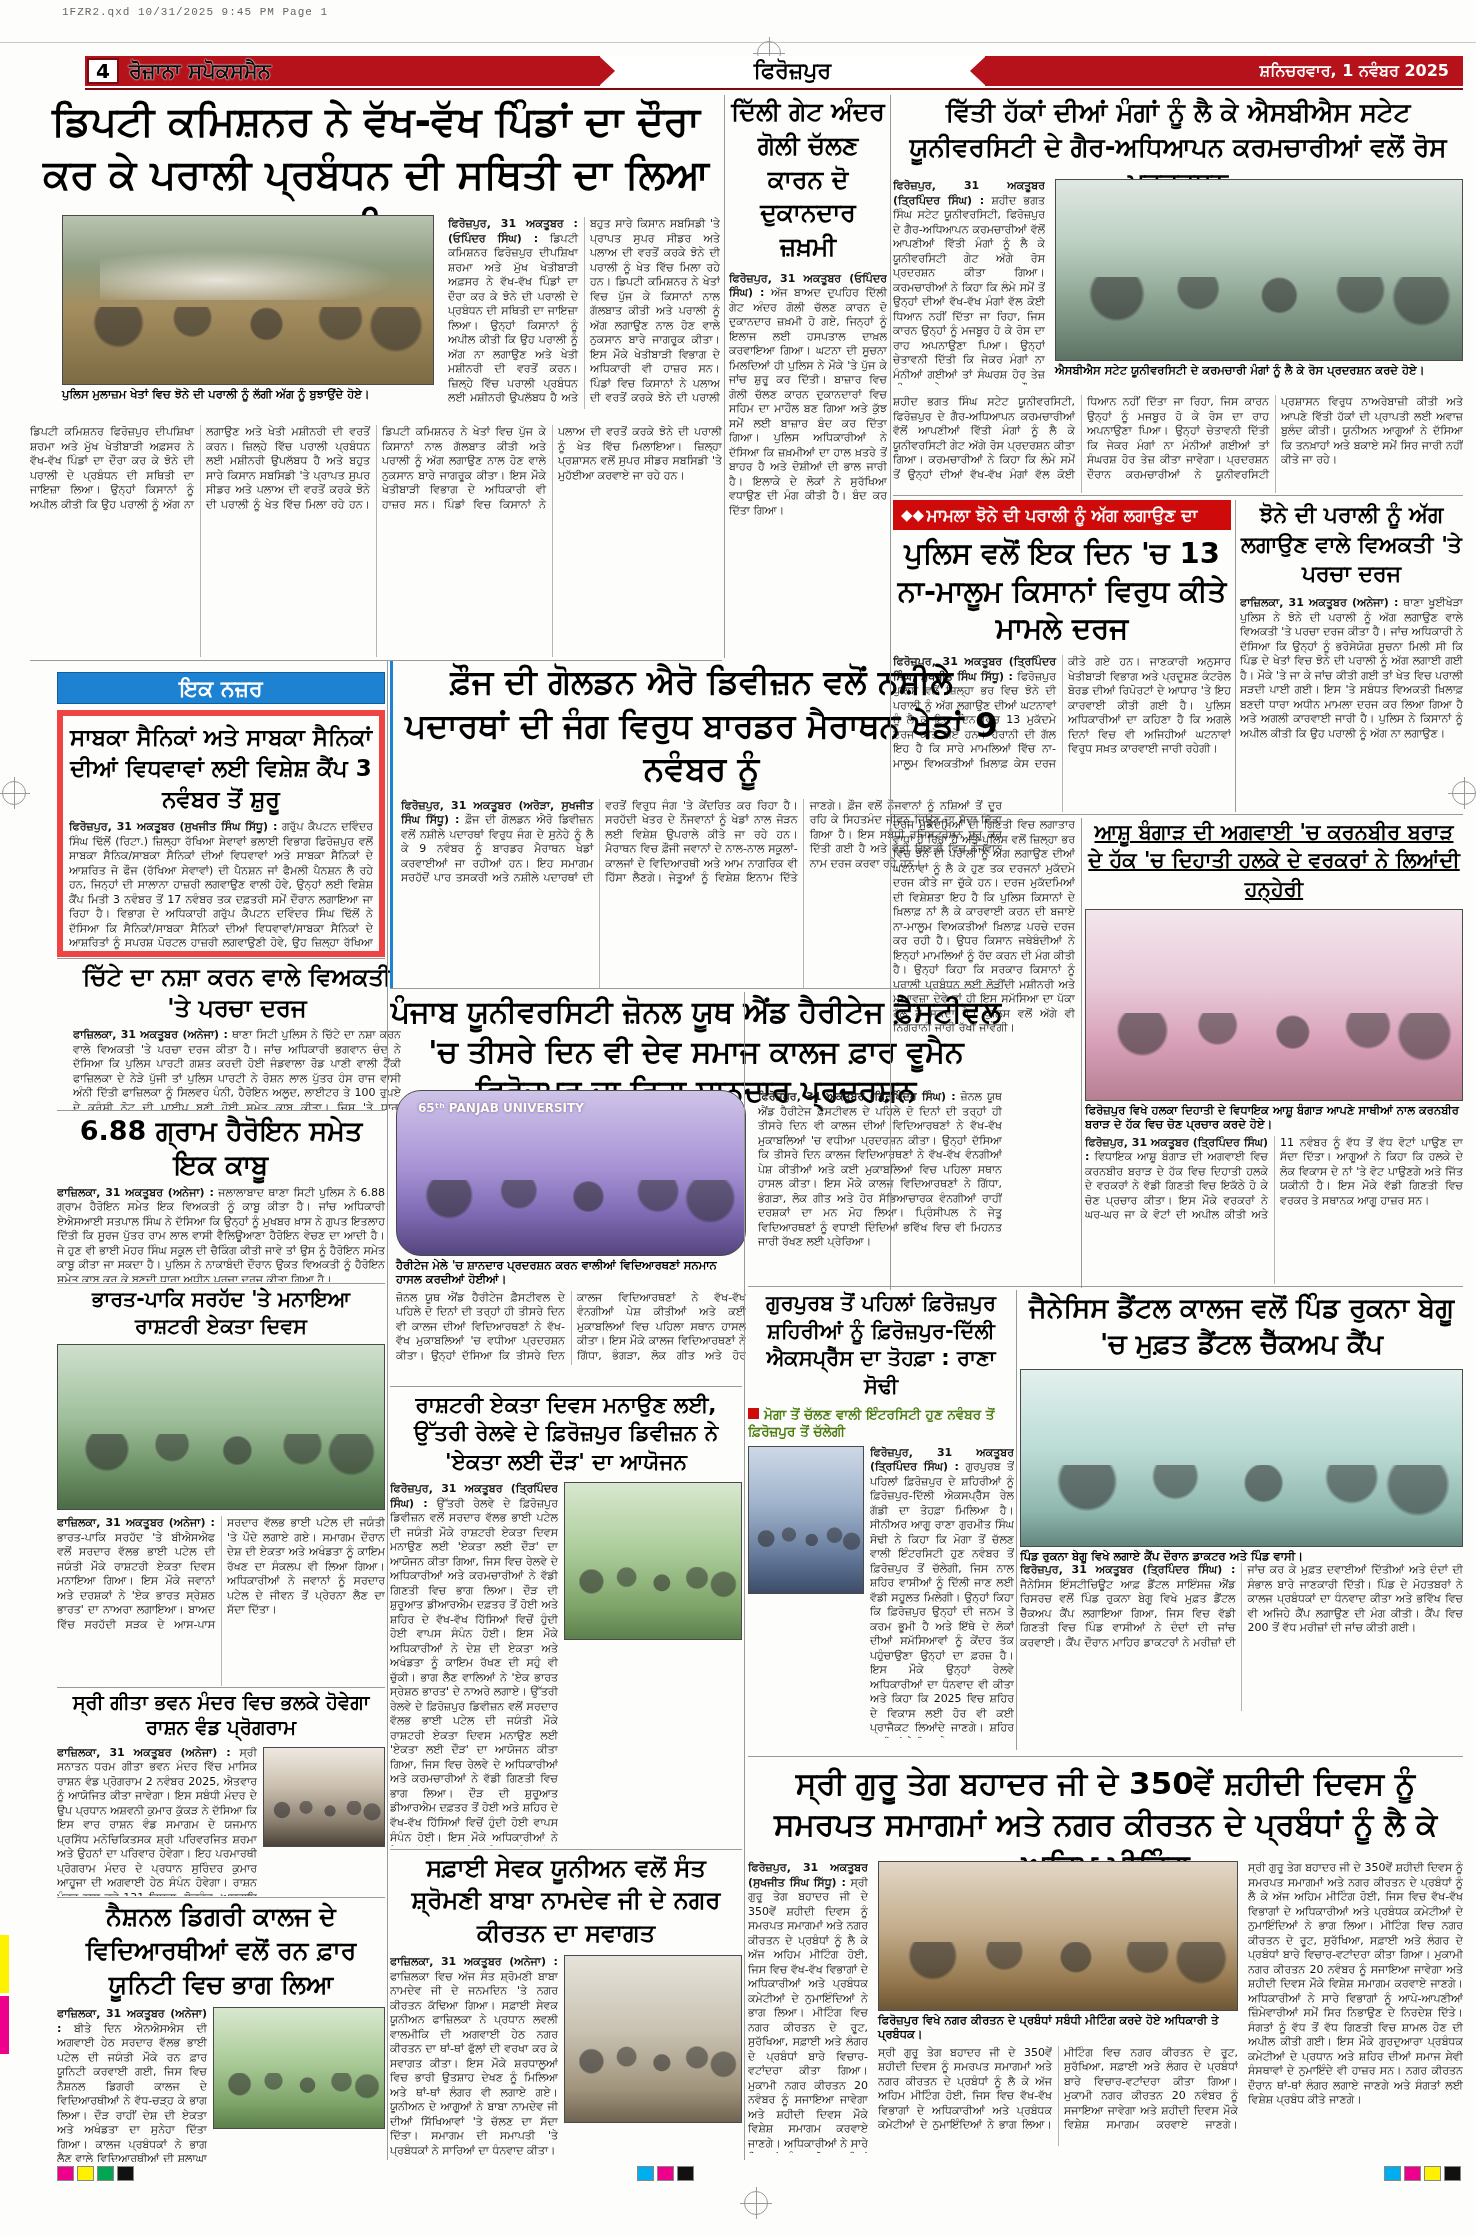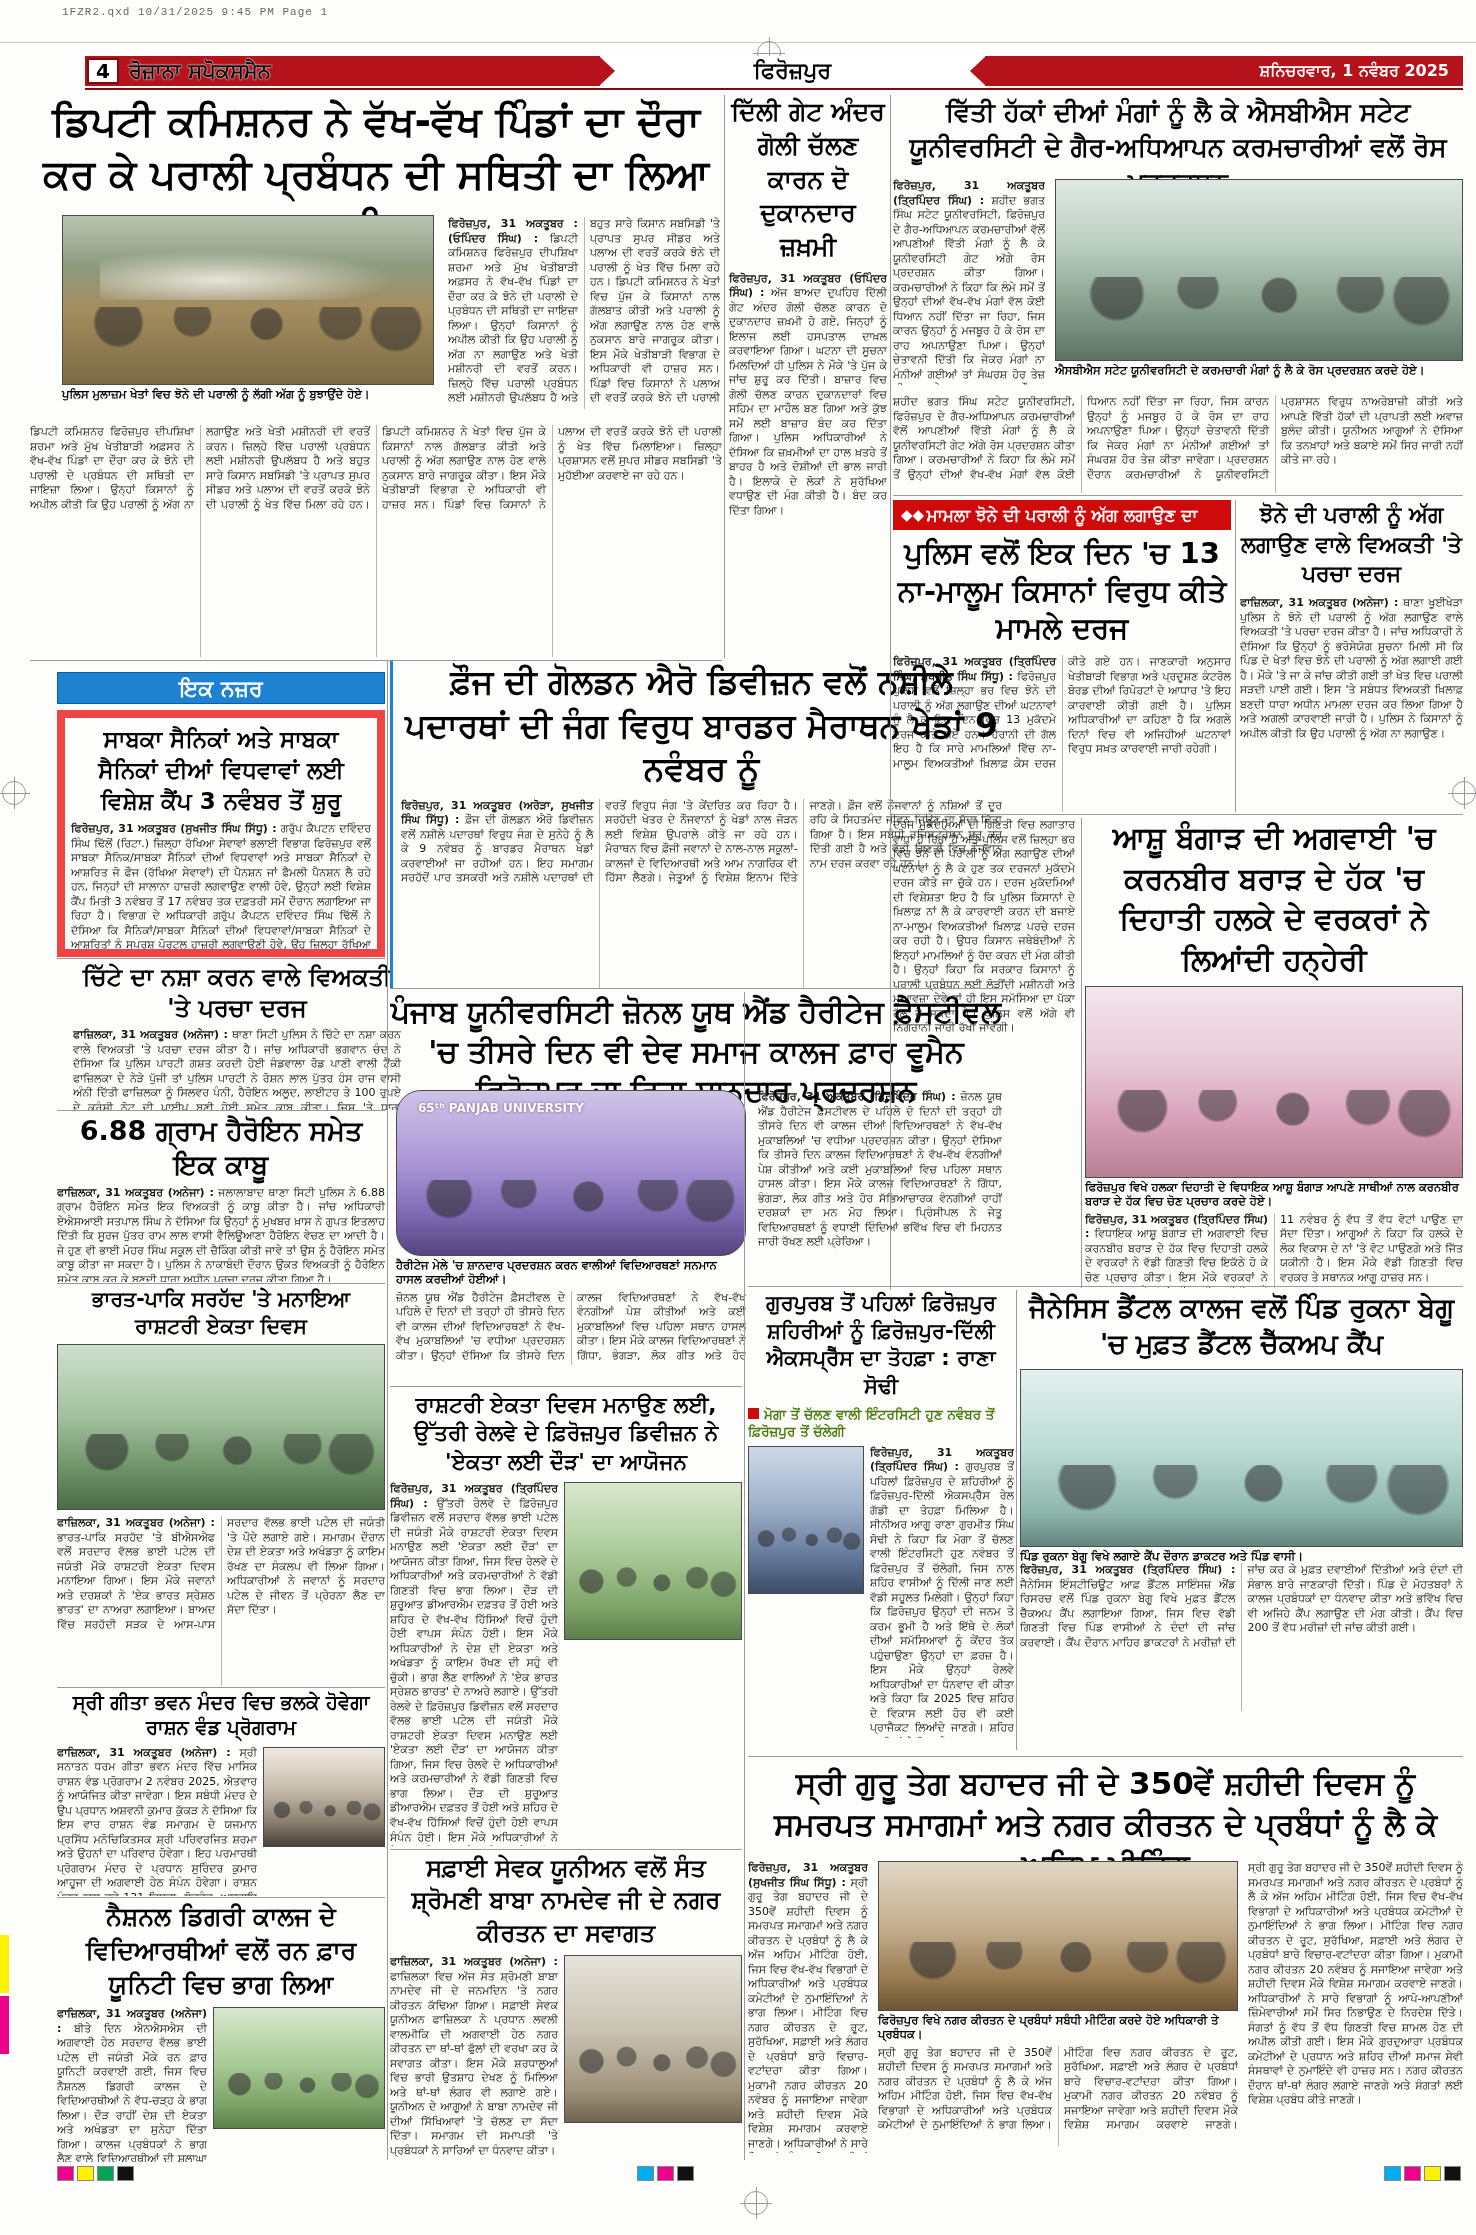--- a/index.html
+++ b/index.html
@@ -36,21 +36,21 @@
   .cols2{column-count:2;column-gap:12px;column-rule:1px solid #b5b5b5;}
   .cols3{column-count:3;column-gap:12px;column-rule:1px solid #b5b5b5;}
   .cols4{column-count:4;column-gap:12px;column-rule:1px solid #b5b5b5;}
   .photo{position:relative;border:1px solid #4a4a4a;box-sizing:border-box;overflow:hidden;}
   .cap{font-size:11.5px;font-weight:bold;line-height:1.25;color:#000;padding-top:2px;}
   .kicker{background:#cf0a0a;color:#fff;font-weight:bold;text-align:center;font-size:17px;
           line-height:30px;height:30px;position:relative;}
   .kicker .dia{position:absolute;left:8px;top:0;color:#fff;font-size:15px;}
   .bluebar{background:#1d82d2;color:#fff;font-weight:bold;text-align:center;font-size:22px;
           line-height:32px;border:1px solid #0f5fa0;box-sizing:border-box;}
-  .boxed{border:8px solid #ef4444;box-sizing:border-box;padding:6px;}
+  .boxed{border:6px solid #ef4444;box-sizing:border-box;padding:6px;}
   .subhead{font-size:13.5px;font-weight:bold;color:#4d7c0f;line-height:1.25;}
   .redsq{display:inline-block;width:11px;height:11px;background:#cf0a0a;margin-right:5px;}
   .vline{position:absolute;width:1px;background:#9a9a9a;}
   .hline{position:absolute;height:1px;background:#9a9a9a;}
   
   .ph-field{background:linear-gradient(180deg,#b9c4b0 0%,#8d9a7e 30%,#a58d5f 55%,#7b6b44 100%);}
   .ph-field:before{content:"";position:absolute;left:10%;top:20%;width:80%;height:30%;
        background:radial-gradient(ellipse at 40% 60%,#e8e4da 0%,rgba(230,226,216,0) 70%);}
   .ph-protest{background:linear-gradient(180deg,#dfe7e2 0%,#bcd0c2 35%,#8fa695 65%,#5d7263 100%);}
   .ph-rally{background:linear-gradient(180deg,#f3e6ec 0%,#e8c9d8 40%,#d8a0b8 70%,#b77f92 100%);}
@@ -151,21 +151,21 @@
 
   <div class="art" style="left:1240px;top:500px;width:223px;height:312px;">
     <div class="hl" style="font-size:22px;line-height:1.35;">ਝੋਨੇ ਦੀ ਪਰਾਲੀ ਨੂੰ ਅੱਗ ਲਗਾਉਣ ਵਾਲੇ ਵਿਅਕਤੀ 'ਤੇ ਪਰਚਾ ਦਰਜ</div>
     <div class="body" style="margin-top:7px;height:212px;">
       <b>ਫਾਜ਼ਿਲਕਾ, 31 ਅਕਤੂਬਰ (ਅਨੇਜਾ) :</b>
       <span>ਥਾਣਾ ਖੂਈਖੇੜਾ ਪੁਲਿਸ ਨੇ ਝੋਨੇ ਦੀ ਪਰਾਲੀ ਨੂੰ ਅੱਗ ਲਗਾਉਣ ਵਾਲੇ ਵਿਅਕਤੀ 'ਤੇ ਪਰਚਾ ਦਰਜ ਕੀਤਾ ਹੈ। ਜਾਂਚ ਅਧਿਕਾਰੀ ਨੇ ਦੱਸਿਆ ਕਿ ਉਨ੍ਹਾਂ ਨੂੰ ਭਰੋਸੇਯੋਗ ਸੂਚਨਾ ਮਿਲੀ ਸੀ ਕਿ ਪਿੰਡ ਦੇ ਖੇਤਾਂ ਵਿਚ ਝੋਨੇ ਦੀ ਪਰਾਲੀ ਨੂੰ ਅੱਗ ਲਗਾਈ ਗਈ ਹੈ। ਮੌਕੇ 'ਤੇ ਜਾ ਕੇ ਜਾਂਚ ਕੀਤੀ ਗਈ ਤਾਂ ਖੇਤ ਵਿਚ ਪਰਾਲੀ ਸੜਦੀ ਪਾਈ ਗਈ। ਇਸ 'ਤੇ ਸਬੰਧਤ ਵਿਅਕਤੀ ਖ਼ਿਲਾਫ਼ ਬਣਦੀ ਧਾਰਾ ਅਧੀਨ ਮਾਮਲਾ ਦਰਜ ਕਰ ਲਿਆ ਗਿਆ ਹੈ ਅਤੇ ਅਗਲੀ ਕਾਰਵਾਈ ਜਾਰੀ ਹੈ। ਪੁਲਿਸ ਨੇ ਕਿਸਾਨਾਂ ਨੂੰ ਅਪੀਲ ਕੀਤੀ ਕਿ ਉਹ ਪਰਾਲੀ ਨੂੰ ਅੱਗ ਨਾ ਲਗਾਉਣ।</span>
     </div>
   </div>
 
   <div class="art" style="left:1085px;top:818px;width:378px;height:470px;">
-    <div class="hl" style="font-size:30px;line-height:1.35;">ਆਸ਼ੂ ਬੰਗਾੜ ਦੀ ਅਗਵਾਈ 'ਚ ਕਰਨਬੀਰ ਬਰਾੜ ਦੇ ਹੱਕ 'ਚ ਦਿਹਾਤੀ ਹਲਕੇ ਦੇ ਵਰਕਰਾਂ ਨੇ ਲਿਆਂਦੀ ਹਨ੍ਹੇਰੀ</div>
+    <div class="hl" style="font-size:21px;line-height:1.35;text-decoration:underline;">ਆਸ਼ੂ ਬੰਗਾੜ ਦੀ ਅਗਵਾਈ 'ਚ ਕਰਨਬੀਰ ਬਰਾੜ ਦੇ ਹੱਕ 'ਚ ਦਿਹਾਤੀ ਹਲਕੇ ਦੇ ਵਰਕਰਾਂ ਨੇ ਲਿਆਂਦੀ ਹਨ੍ਹੇਰੀ</div>
     <div class="photo ph-rally" style="width:378px;height:192px;margin-top:6px;">
         <div class="heads"></div>
       </div>
     <div class="cap">ਫਿਰੋਜ਼ਪੁਰ ਵਿਖੇ ਹਲਕਾ ਦਿਹਾਤੀ ਦੇ ਵਿਧਾਇਕ ਆਸ਼ੂ ਬੰਗਾੜ ਆਪਣੇ ਸਾਥੀਆਂ ਨਾਲ ਕਰਨਬੀਰ ਬਰਾੜ ਦੇ ਹੱਕ ਵਿਚ ਚੋਣ ਪ੍ਰਚਾਰ ਕਰਦੇ ਹੋਏ।</div>
     <div class="body cols2" style="margin-top:4px;height:148px;">
       <b>ਫਿਰੋਜ਼ਪੁਰ, 31 ਅਕਤੂਬਰ (ਤ੍ਰਿਪਿੰਦਰ ਸਿੰਘ) :</b>
       <span>ਵਿਧਾਇਕ ਆਸ਼ੂ ਬੰਗਾੜ ਦੀ ਅਗਵਾਈ ਵਿਚ ਕਰਨਬੀਰ ਬਰਾੜ ਦੇ ਹੱਕ ਵਿਚ ਦਿਹਾਤੀ ਹਲਕੇ ਦੇ ਵਰਕਰਾਂ ਨੇ ਵੱਡੀ ਗਿਣਤੀ ਵਿਚ ਇਕੱਠੇ ਹੋ ਕੇ ਚੋਣ ਪ੍ਰਚਾਰ ਕੀਤਾ। ਇਸ ਮੌਕੇ ਵਰਕਰਾਂ ਨੇ ਘਰ-ਘਰ ਜਾ ਕੇ ਵੋਟਾਂ ਦੀ ਅਪੀਲ ਕੀਤੀ ਅਤੇ 11 ਨਵੰਬਰ ਨੂੰ ਵੱਧ ਤੋਂ ਵੱਧ ਵੋਟਾਂ ਪਾਉਣ ਦਾ ਸੱਦਾ ਦਿੱਤਾ। ਆਗੂਆਂ ਨੇ ਕਿਹਾ ਕਿ ਹਲਕੇ ਦੇ ਲੋਕ ਵਿਕਾਸ ਦੇ ਨਾਂ 'ਤੇ ਵੋਟ ਪਾਉਣਗੇ ਅਤੇ ਜਿੱਤ ਯਕੀਨੀ ਹੈ। ਇਸ ਮੌਕੇ ਵੱਡੀ ਗਿਣਤੀ ਵਿਚ ਵਰਕਰ ਤੇ ਸਥਾਨਕ ਆਗੂ ਹਾਜ਼ਰ ਸਨ।</span>
     </div>
   </div>
 

